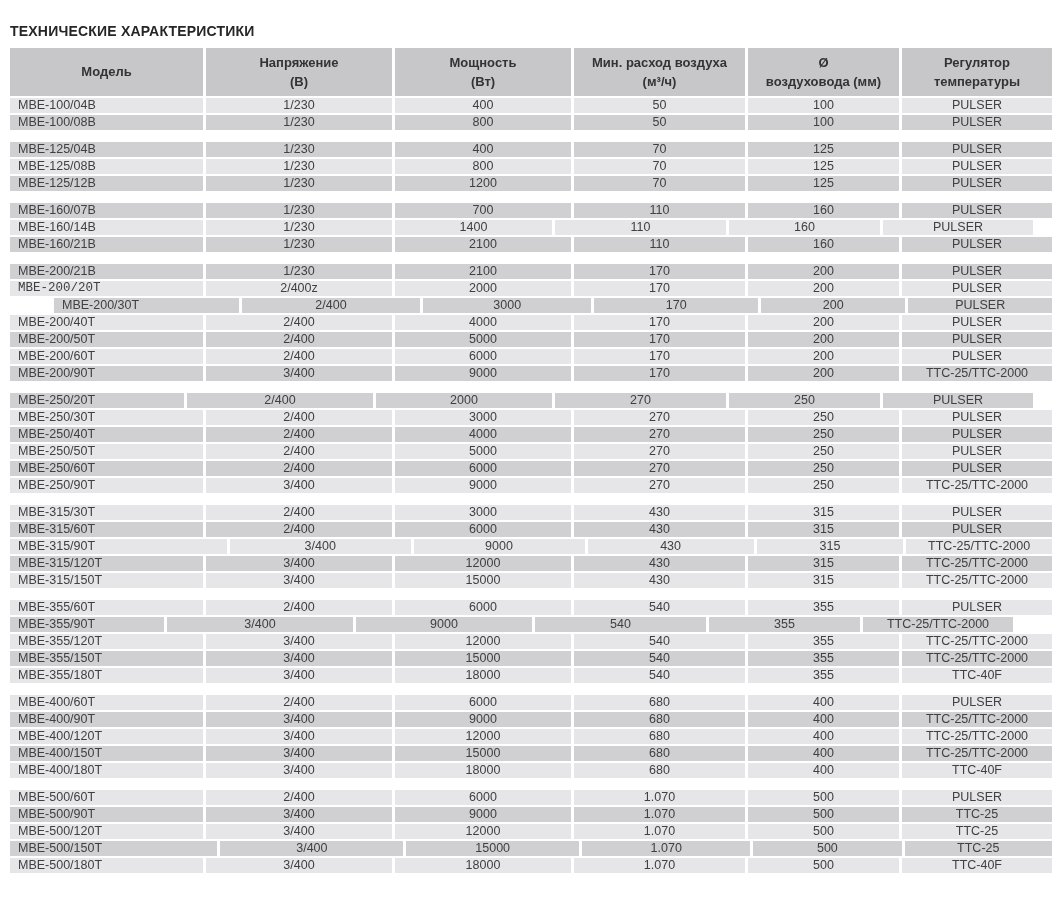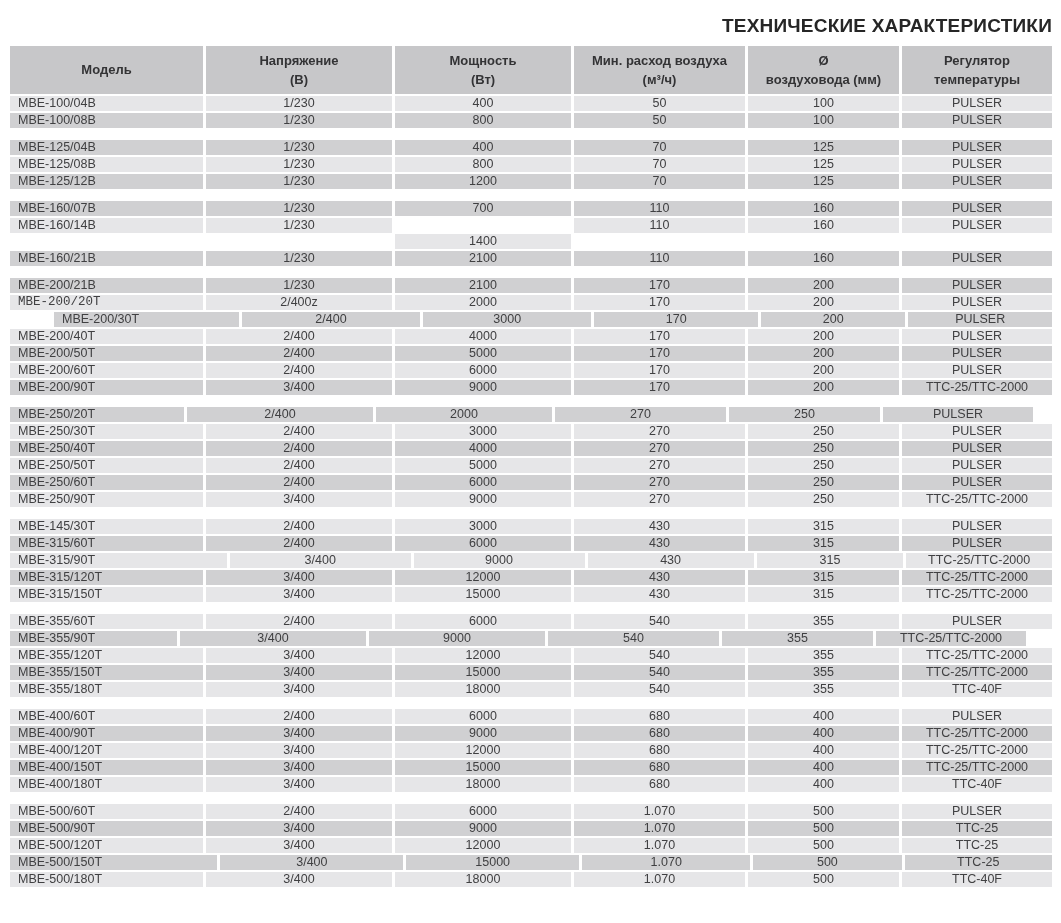--- a/index.html
+++ b/index.html
@@ -9,27 +9,26 @@
     font-family: "Liberation Sans", sans-serif;
   }
   .page {
     width: 1061px;
     min-height: 923px;
     background: #ffffff;
     box-sizing: border-box;
     padding: 7px 9px 6px 10px;
   }
   .title {
-    font-size: 19px;
+    font-size: 14px;
     font-weight: bold;
     color: var(--title-text, #262626);
     letter-spacing: 0.2px;
-    margin: 8px 0 9px 0;
+    margin: 16px 0 9px 0;
     text-transform: uppercase;
-    text-align: right;
   }
   .spec-table {
     width: 1042px;
   }
   .thead {
     display: flex;
     margin-bottom: 2px;
   }
   .hcell {
     background: var(--header-bg, #c7c7c9);
@@ -154,21 +153,21 @@
             <div class="cell left" style="width: 193px;">MBE-160/07B</div>
             <div class="cell" style="width: 189px;">1/230</div>
             <div class="cell" style="width: 179px;">700</div>
             <div class="cell" style="width: 174px;">110</div>
             <div class="cell" style="width: 154px;">160</div>
             <div class="cell" style="width: 153px;">PULSER</div>
           </div>
           <div class="row light">
             <div class="cell left" style="width: 193px;">MBE-160/14B</div>
             <div class="cell" style="width: 189px;">1/230</div>
-            <div class="cell" style="width: 179px; margin-top: 16px;">1400</div>
+            <div class="cell" style="width: 160px;">1400</div>
             <div class="cell" style="width: 174px;">110</div>
             <div class="cell" style="width: 154px;">160</div>
             <div class="cell" style="width: 153px;">PULSER</div>
           </div>
           <div class="row dark">
             <div class="cell left" style="width: 193px;">MBE-160/21B</div>
             <div class="cell" style="width: 189px;">1/230</div>
             <div class="cell" style="width: 179px;">2100</div>
             <div class="cell" style="width: 174px;">110</div>
             <div class="cell" style="width: 154px;">160</div>
@@ -278,21 +277,21 @@
             <div class="cell left" style="width: 193px;">MBE-250/90T</div>
             <div class="cell" style="width: 189px;">3/400</div>
             <div class="cell" style="width: 179px;">9000</div>
             <div class="cell" style="width: 174px;">270</div>
             <div class="cell" style="width: 154px;">250</div>
             <div class="cell" style="width: 153px;">TTC-25/TTC-2000</div>
           </div>
         </div>
         <div class="group">
           <div class="row light">
-            <div class="cell left" style="width: 193px;">MBE-145/30T</div>
+            <div class="cell left" style="width: 193px;">MBE-315/30T</div>
             <div class="cell" style="width: 189px;">2/400</div>
             <div class="cell" style="width: 179px;">3000</div>
             <div class="cell" style="width: 174px;">430</div>
             <div class="cell" style="width: 154px;">315</div>
             <div class="cell" style="width: 153px;">PULSER</div>
           </div>
           <div class="row dark">
             <div class="cell left" style="width: 193px;">MBE-315/60T</div>
             <div class="cell" style="width: 189px;">2/400</div>
             <div class="cell" style="width: 179px;">6000</div>
@@ -328,21 +327,21 @@
         <div class="group">
           <div class="row light">
             <div class="cell left" style="width: 193px;">MBE-355/60T</div>
             <div class="cell" style="width: 189px;">2/400</div>
             <div class="cell" style="width: 179px;">6000</div>
             <div class="cell" style="width: 174px;">540</div>
             <div class="cell" style="width: 154px;">355</div>
             <div class="cell" style="width: 153px;">PULSER</div>
           </div>
           <div class="row dark">
-            <div class="cell left" style="width: 167px;">MBE-355/90T</div>
+            <div class="cell left" style="width: 154px;">MBE-355/90T</div>
             <div class="cell" style="width: 189px;">3/400</div>
             <div class="cell" style="width: 179px;">9000</div>
             <div class="cell" style="width: 174px;">540</div>
             <div class="cell" style="width: 154px;">355</div>
             <div class="cell" style="width: 153px;">TTC-25/TTC-2000</div>
           </div>
           <div class="row light">
             <div class="cell left" style="width: 193px;">MBE-355/120T</div>
             <div class="cell" style="width: 189px;">3/400</div>
             <div class="cell" style="width: 179px;">12000</div>

